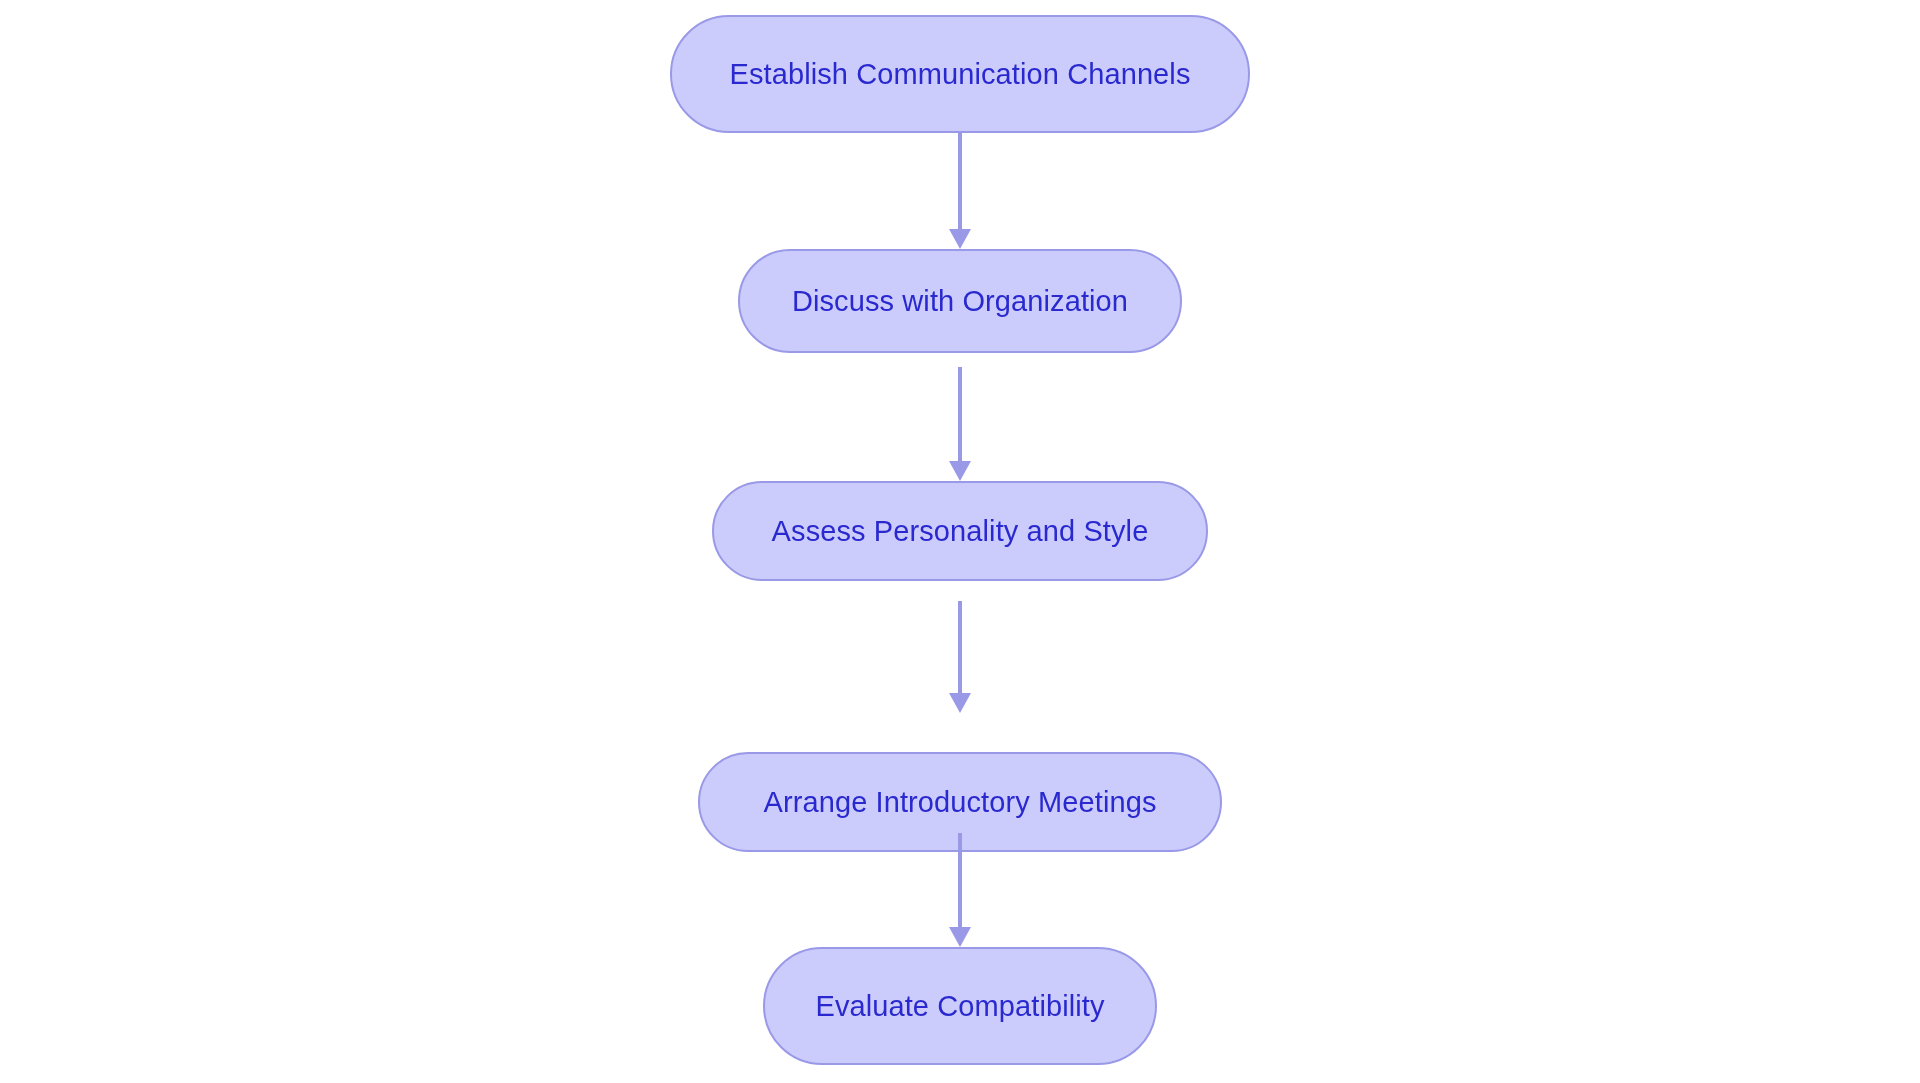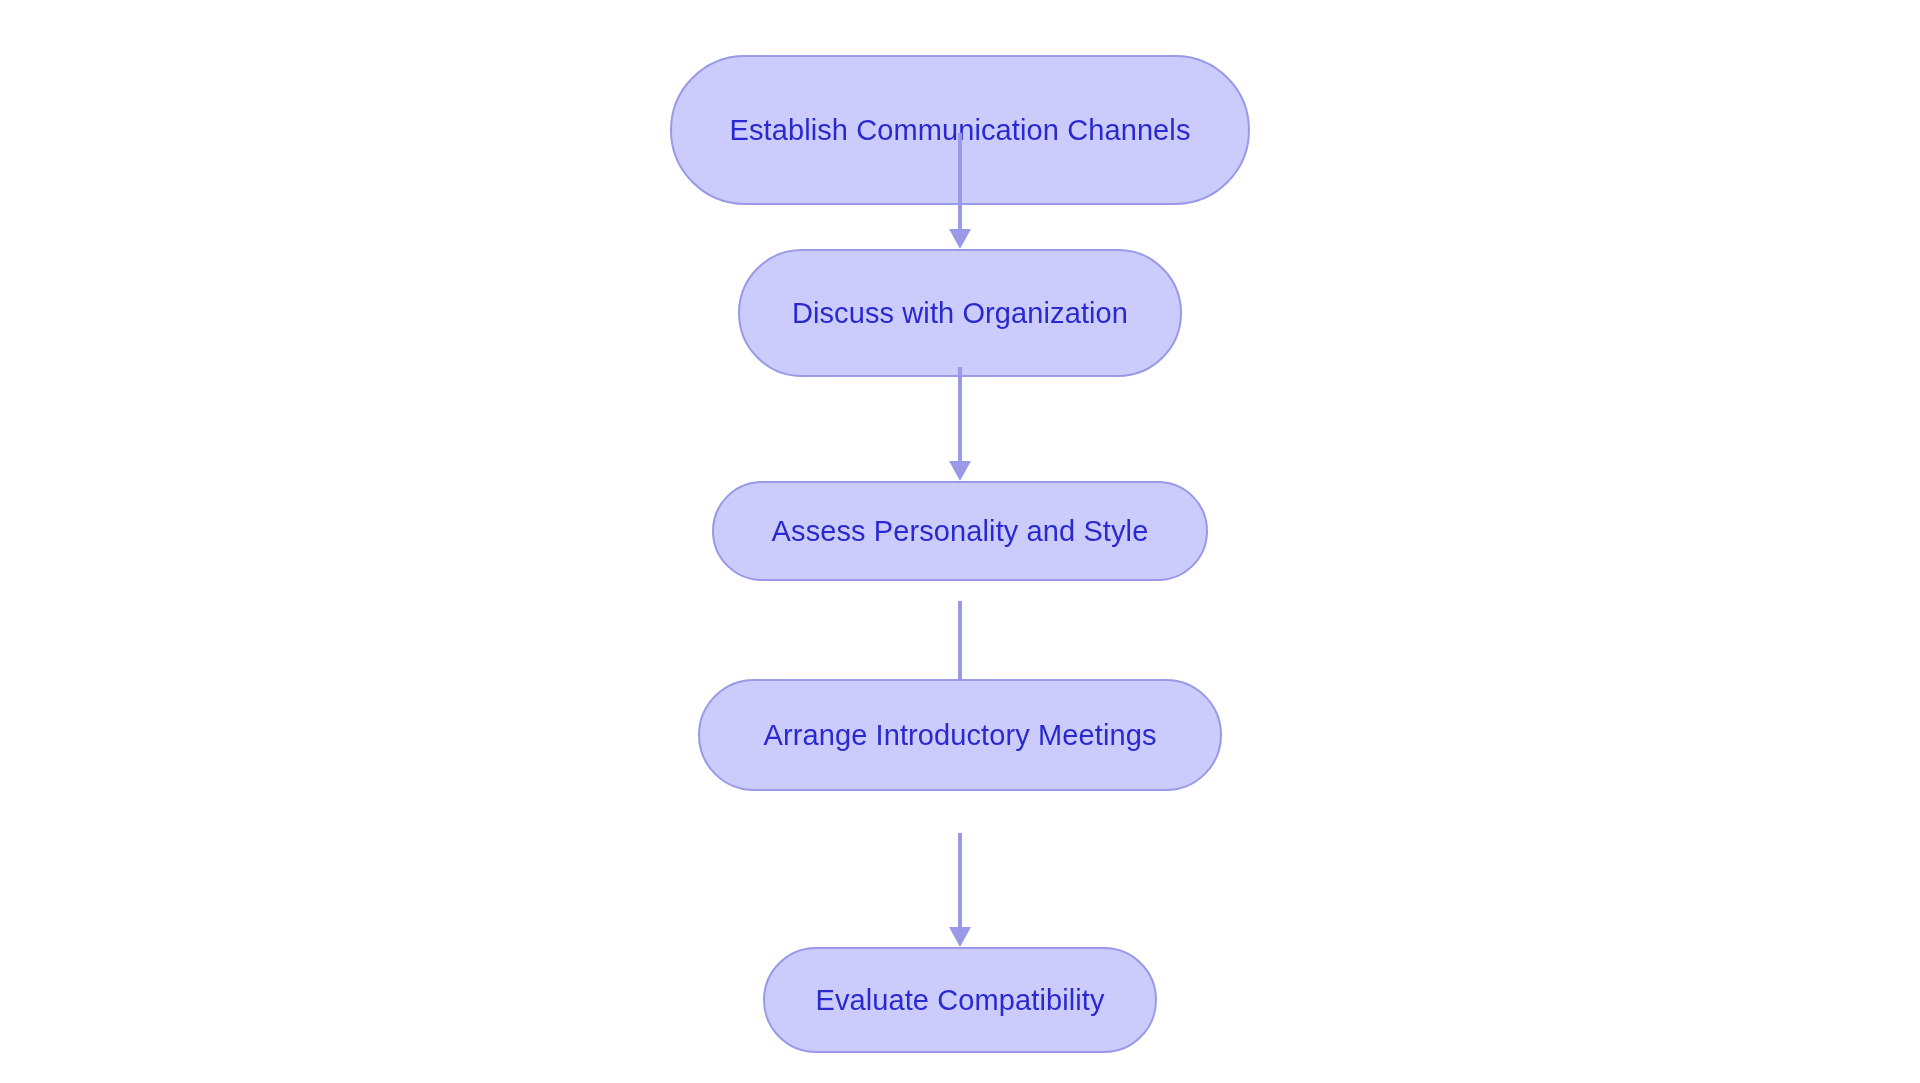--- a/index.html
+++ b/index.html
@@ -41,25 +41,25 @@
     font-size: 29px;
     font-weight: 400;
     line-height: 1;
     letter-spacing: 0.1px;
     white-space: nowrap;
     text-align: center;
     user-select: none;
   }
 
   
-  #node-1 { top: 15px;  width: 580px; height: 150px; margin-top: 40px; }
-  #node-2 { top: 249px; width: 444px; height: 128px; }
+  #node-1 { top: 15px;  width: 580px; height: 118px; }
+  #node-2 { top: 249px; width: 444px; height: 104px; }
   #node-3 { top: 481px; width: 496px; height: 100px; }
-  #node-4 { top: 679px; width: 524px; height: 112px; }
-  #node-5 { top: 947px; width: 394px; height: 106px; }
+  #node-4 { top: 752px; width: 524px; height: 100px; }
+  #node-5 { top: 947px; width: 394px; height: 118px; }
 
   
   .flow-connector {
     position: absolute;
     left: 50%;
     transform: translateX(-50%);
     width: 30px;
     pointer-events: none;
   }
   .flow-connector svg { display: block; overflow: visible; }

